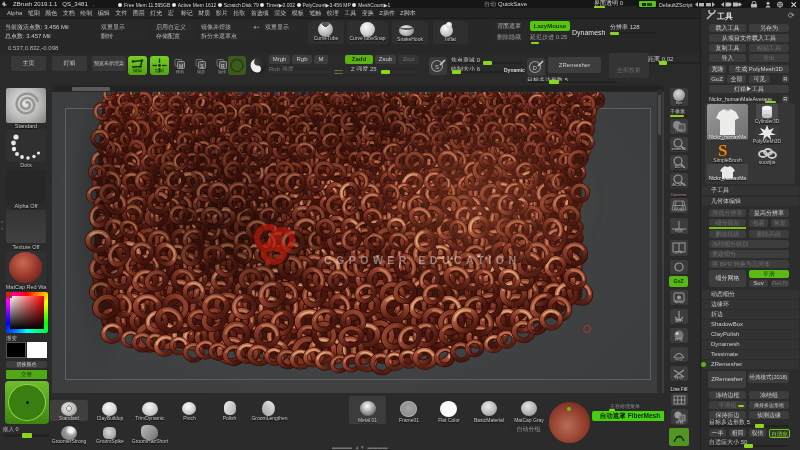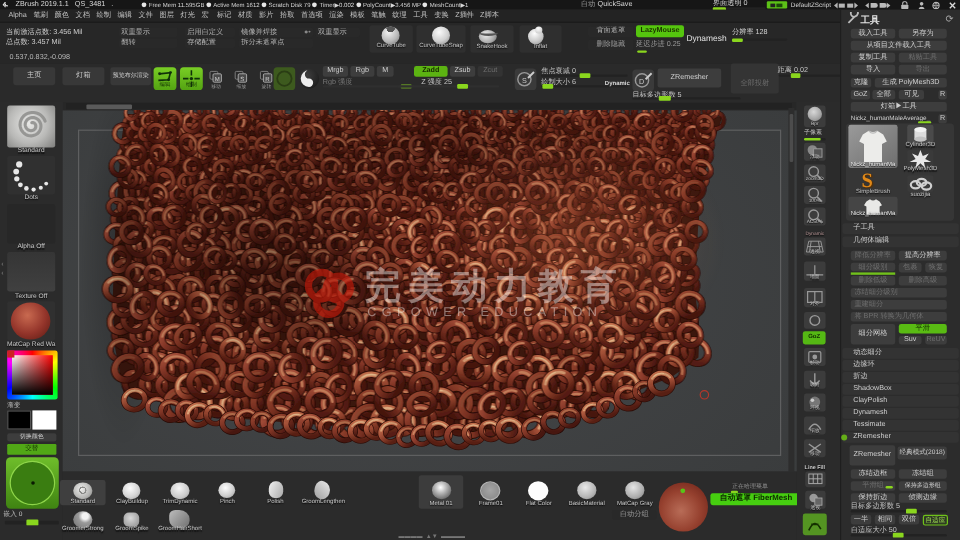--- a/index.html
+++ b/index.html
@@ -1288,22 +1288,21 @@
 
 <svg class="ab" style="left:250px;top:219px;opacity:0.62" width="50" height="50" viewBox="0 0 50 50">
       <g fill="none" stroke="#c81a0a" stroke-width="6">
         <circle cx="18" cy="19" r="11"></circle>
         <circle cx="32" cy="21" r="10"></circle>
         <circle cx="24" cy="33" r="10"></circle>
       </g>
     </svg>
 <div class="ab" style="left:248px;top:218px;width:300px;height:52px;opacity:0.42;pointer-events:none">
 
- <div style="position:absolute;left:56px;top:0px;font-size:30px;font-weight:bold;color:#fff;letter-spacing:6px;font-family:'Liberation Sans'">完美动力教育</div>
- <div style="position:absolute;left:58px;top:36px;font-size:10.5px;font-weight:normal;color:#fff;letter-spacing:4.5px">CGPOWER EDUCATION</div>
+ <div style="position:absolute;left:76px;top:36px;font-size:10.5px;font-weight:bold;color:#fff;letter-spacing:4.5px">CGPOWER EDUCATION</div>
 </div>
 
 <div class="ab" style="left:583px;top:325px;width:8px;height:8px;border:1.3px solid #b5372a;border-radius:50%"></div>
 
 <div class="ab" style="left:0;top:85px;width:52px;height:365px;background:#2b2b2b"></div>
 <div class="thumb" style="left:6px;top:88px;width:40px;height:35px;background:radial-gradient(circle at 45% 42%,#e8e8e6,#b9b9b7 55%,#7e7e7c)">
  <svg width="40" height="35">
         <path d="M20.5,14.3 L20.8,14.2 L21.2,14.2 L21.5,14.2 L21.9,14.3 L22.2,14.4 L22.6,14.6 L22.9,14.9 L23.2,15.2 L23.4,15.6 L23.6,16.0 L23.8,16.4 L23.8,16.9 L23.8,17.3 L23.8,17.8 L23.7,18.3 L23.4,18.8 L23.2,19.3 L22.8,19.7 L22.4,20.1 L21.9,20.4 L21.4,20.6 L20.8,20.8 L20.2,20.9 L19.6,20.9 L18.9,20.8 L18.3,20.6 L17.7,20.4 L17.1,20.0 L16.6,19.6 L16.1,19.0 L15.7,18.4 L15.4,17.8 L15.2,17.1 L15.0,16.3 L15.0,15.5 L15.1,14.8 L15.3,14.0 L15.7,13.2 L16.1,12.5 L16.6,11.9 L17.2,11.3 L18.0,10.8 L18.8,10.4 L19.6,10.1 L20.5,10.0 L21.4,10.0 L22.3,10.0 L23.3,10.3 L24.2,10.6 L25.0,11.1 L25.8,11.8 L26.5,12.5 L27.0,13.3 L27.5,14.2 L27.9,15.2 L28.1,16.2 L28.1,17.3 L28.0,18.4 L27.8,19.4 L27.4,20.5 L26.8,21.5 L26.2,22.4 L25.3,23.2 L24.4,23.9 L23.4,24.4 L22.3,24.8 L21.1,25.1 L19.9,25.2 L18.7,25.1 L17.5,24.9 L16.3,24.5 L15.1,23.9 L14.1,23.1 L13.2,22.2 L12.4,21.2 L11.7,20.1 L11.2,18.8 L10.9,17.5 L10.7,16.2 L10.8,14.8 L11.0,13.4 L11.5,12.1 L12.1,10.8 L12.9,9.6 L13.8,8.6 L15.0,7.6 L16.2,6.9 L17.6,6.3 L19.0,5.9 L20.5,5.7 L22.0,5.7 L23.5,5.9 L25.0,6.3 L26.4,7.0 L27.8,7.8 L29.0,8.9 L30.0,10.1 L30.9,11.4 L31.6,12.9" fill="none" stroke="#90908e" stroke-width="2.6" stroke-linecap="round" opacity="0.9"></path>
       </svg></div>
 <div class="tlabel" style="left:6px;top:123px;width:40px;font-size:5.5px">Standard</div>

